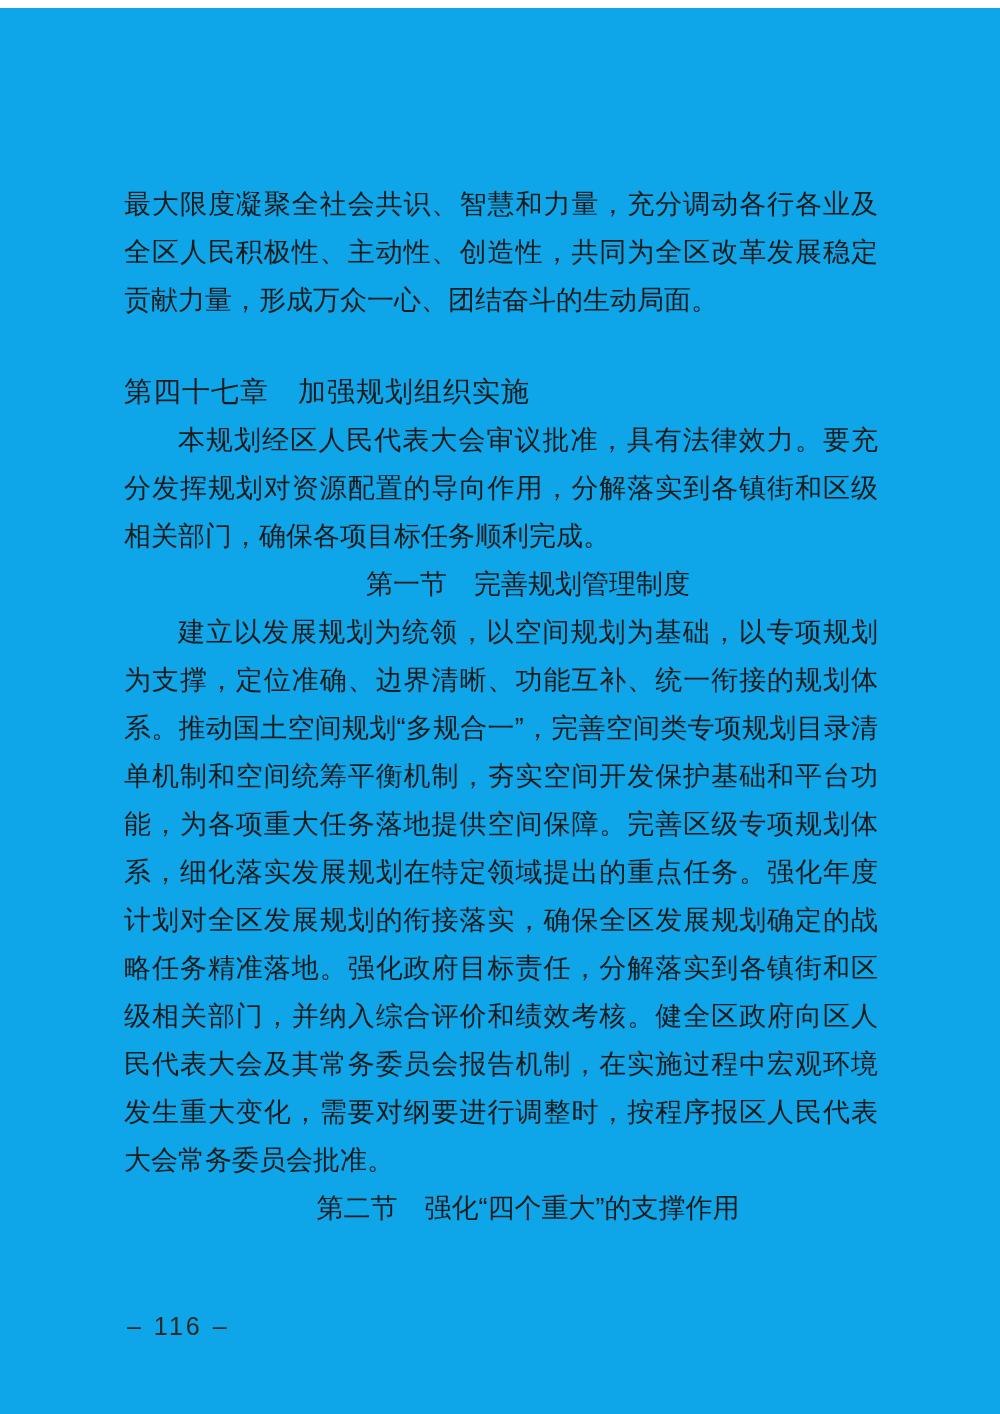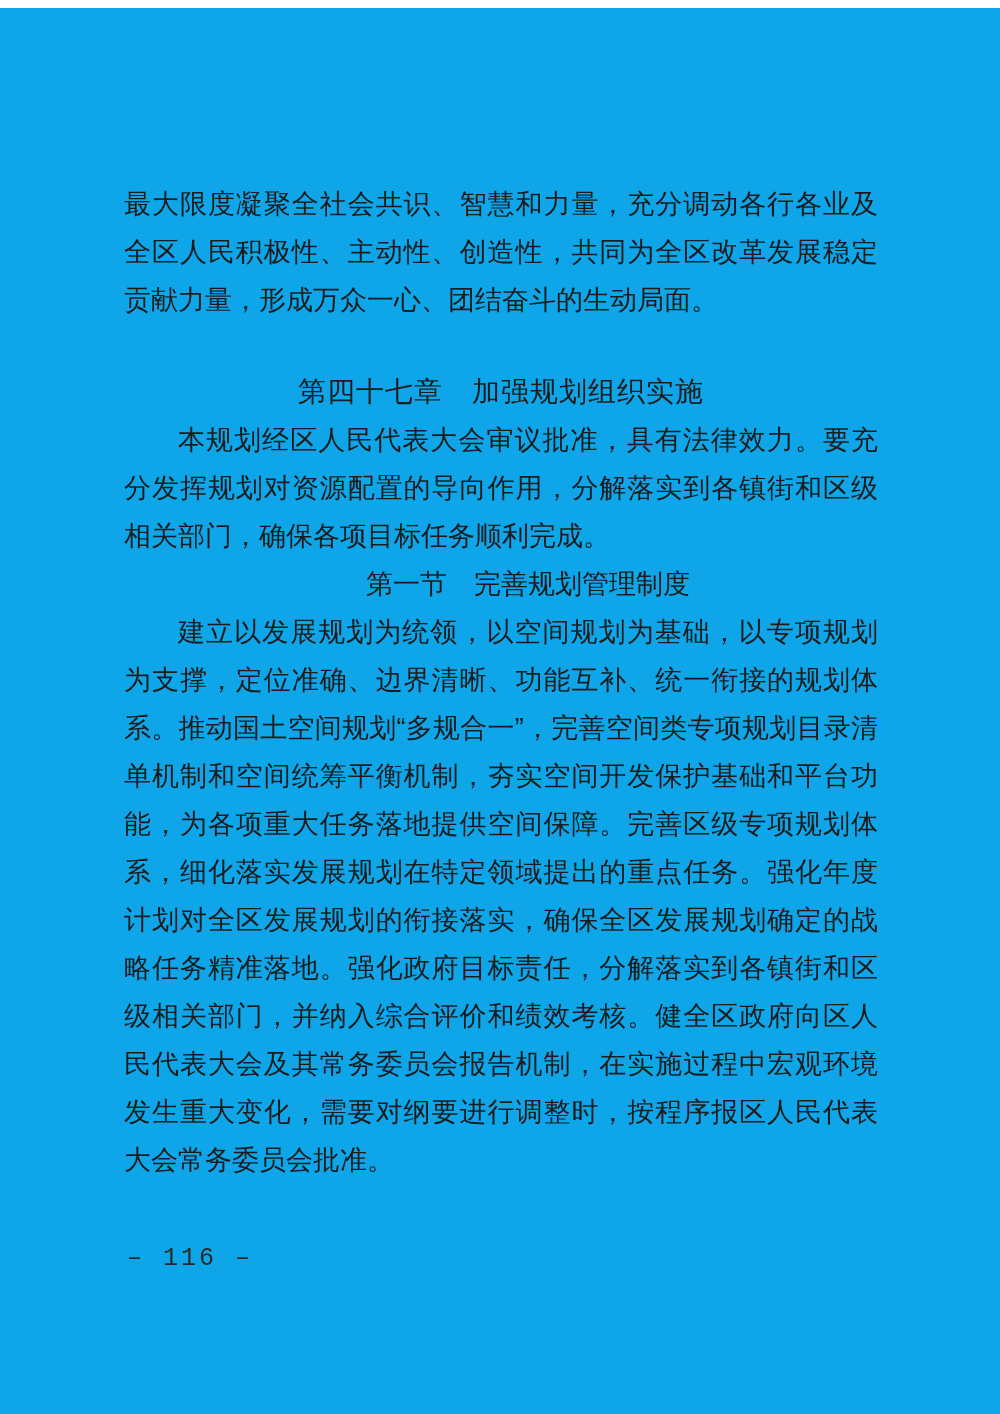--- a/index.html
+++ b/index.html
@@ -31,38 +31,37 @@
     text-indent: 2em;
     font-weight: normal;
   }
   .para.no-indent {
     text-indent: 0;
   }
   .chapter-heading {
     margin: 44px 0 0 0;
     font-size: 28px;
     font-weight: normal;
-    text-align: center;
     text-indent: 0;
     letter-spacing: 1px;
     line-height: 48px;
   }
   .section-heading {
     margin: 0;
     font-size: 27px;
     font-weight: normal;
     text-align: center;
     text-indent: 2em;
     line-height: 48px;
   }
   .page-footer {
     position: absolute;
     left: 127px;
-    top: 1236px;
-    font-family: Liberation Mono, monospace;
+    top: 1304px;
+    font-family: Liberation Sans, sans-serif;
     font-size: 25px;
     color: #2a2a2a;
     letter-spacing: 3px;
   }
 </style>
 </head>
 <body>
 
 <div class="page">
 
@@ -71,20 +70,21 @@
     <p class="para no-indent">最大限度凝聚全社会共识、智慧和力量，充分调动各行各业及全区人民积极性、主动性、创造性，共同为全区改革发展稳定贡献力量，形成万众一心、团结奋斗的生动局面。</p>
 
     <h2 class="chapter-heading">第四十七章　加强规划组织实施</h2>
 
     <p class="para">本规划经区人民代表大会审议批准，具有法律效力。要充分发挥规划对资源配置的导向作用，分解落实到各镇街和区级相关部门，确保各项目标任务顺利完成。</p>
 
     <h3 class="section-heading">第一节　完善规划管理制度</h3>
 
     <p class="para">建立以发展规划为统领，以空间规划为基础，以专项规划为支撑，定位准确、边界清晰、功能互补、统一衔接的规划体系。推动国土空间规划“多规合一”，完善空间类专项规划目录清单机制和空间统筹平衡机制，夯实空间开发保护基础和平台功能，为各项重大任务落地提供空间保障。完善区级专项规划体系，细化落实发展规划在特定领域提出的重点任务。强化年度计划对全区发展规划的衔接落实，确保全区发展规划确定的战略任务精准落地。强化政府目标责任，分解落实到各镇街和区级相关部门，并纳入综合评价和绩效考核。健全区政府向区人民代表大会及其常务委员会报告机制，在实施过程中宏观环境发生重大变化，需要对纲要进行调整时，按程序报区人民代表大会常务委员会批准。</p>
 
+    <h3 class="section-heading">第二节　强化“四个重大”的支撑作用</h3>
 
   </main>
 
   <footer class="page-footer">
     <span>– 116 –</span>
   </footer>
 
 </div>
 
 </body></html>

